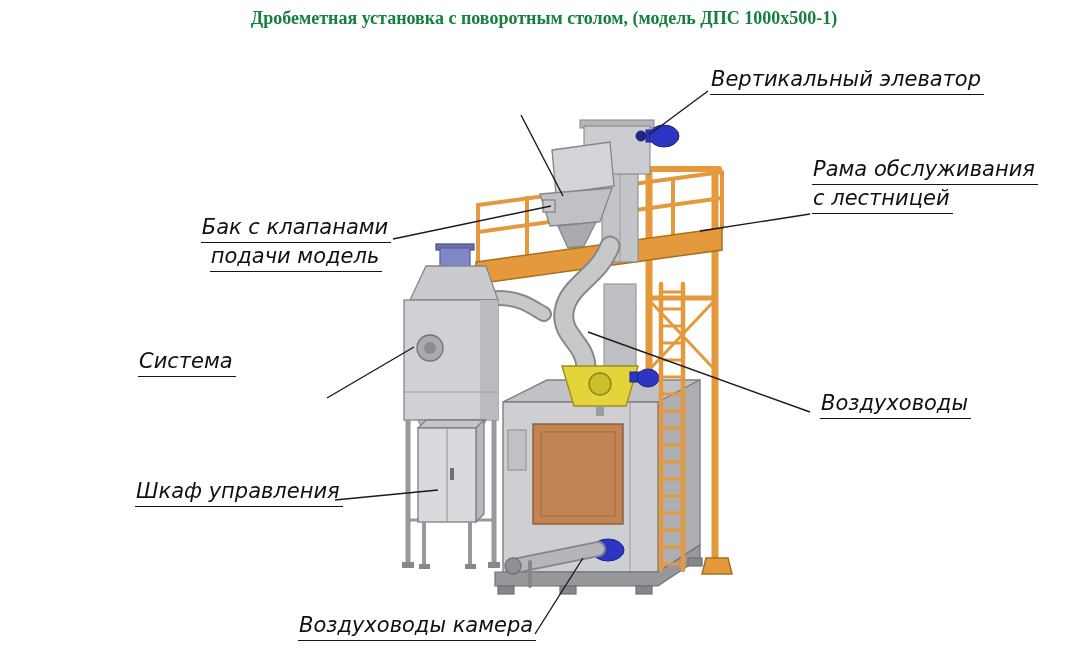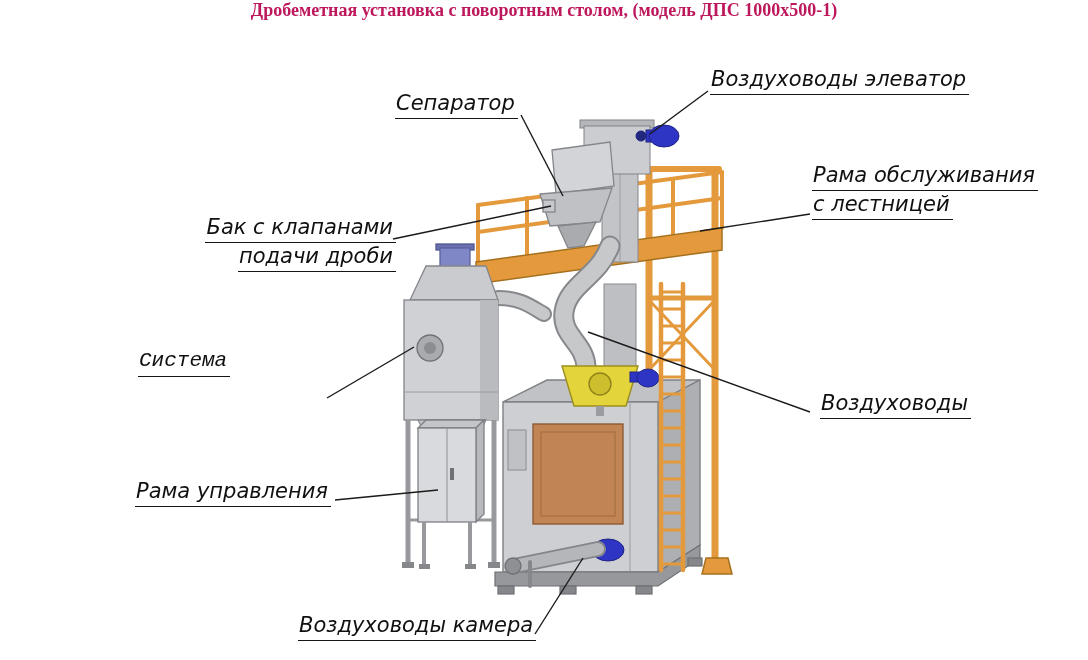--- a/index.html
+++ b/index.html
@@ -7,27 +7,27 @@
   .page {
     position: relative;
     width: 1088px;
     height: 660px;
     background: #ffffff;
     overflow: hidden;
     font-family: "DejaVu Sans", sans-serif;
   }
   .title {
     position: absolute;
-    top: 0; left: 0;
+    top: 8px; left: 0;
     width: 100%;
     text-align: center;
     font-family: "Liberation Serif", serif;
     font-weight: bold;
     font-size: 18px;
-    color: #be185d;
+    color: #15803d;
   }
   svg.scene { position: absolute; left: 0; top: 0; }
   .label {
     position: absolute;
     font-style: italic;
     font-size: 21px;
     color: #101010;
     line-height: 1.28;
     white-space: nowrap;
   }
@@ -202,47 +202,44 @@
       <line x1="708" y1="91" x2="650" y2="134"></line>
       <line x1="810" y1="214" x2="700" y2="231"></line>
       <line x1="393" y1="239" x2="551" y2="206"></line>
       <line x1="327" y1="398" x2="414" y2="347"></line>
       <line x1="810" y1="412" x2="588" y2="332"></line>
       <line x1="335" y1="500" x2="438" y2="490"></line>
       <line x1="535" y1="634" x2="583" y2="558"></line>
     </g>
   </svg>
 
-  <div class="label" style="left:395px; top:90px;">
-    <span class="ln">Сепаратор</span>
-  </div>
 
   <div class="label" style="left:710px; top:66px;">
-    <span class="ln">Воздуховоды элеватор</span>
-  </div>
-
-  <div class="label" style="left:812px; top:162px;font-style:italic;">
+    <span class="ln">Вертикальный элеватор</span>
+  </div>
+
+  <div class="label" style="left:812px; top:156px;font-style:italic;">
     <span class="row"><span class="ln">Рама обслуживания</span></span>
     <span class="row"><span class="ln">с лестницей</span></span>
   </div>
 
-  <div class="label center" style="left:196px; top:214px; width:200px;text-align:right;">
+  <div class="label center" style="left:196px; top:214px; width:200px;">
     <span class="row"><span class="ln">Бак с клапанами</span></span>
-    <span class="row"><span class="ln">подачи дроби</span></span>
-  </div>
-
-  <div class="label" style="left:138px; top:348px;font-family:Liberation Mono, monospace;">
+    <span class="row"><span class="ln">подачи модель</span></span>
+  </div>
+
+  <div class="label" style="left:138px; top:348px;">
     <span class="row"><span class="ln">Система</span></span>
   </div>
 
   <div class="label" style="left:812px; top:390px;margin-left:8px;">
     <span class="ln">Воздуховоды</span>
   </div>
 
   <div class="label" style="left:135px; top:478px;">
-    <span class="ln">Рама управления</span>
+    <span class="ln">Шкаф управления</span>
   </div>
 
   <div class="label" style="left:298px; top:612px;">
     <span class="ln">Воздуховоды камера</span>
   </div>
 
 </div>
 
 </body></html>

